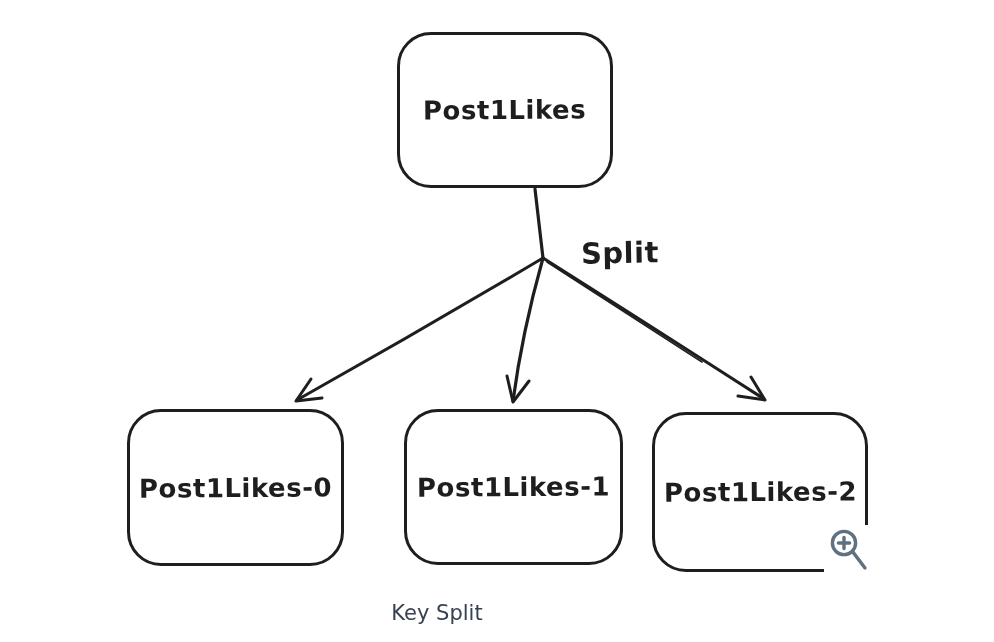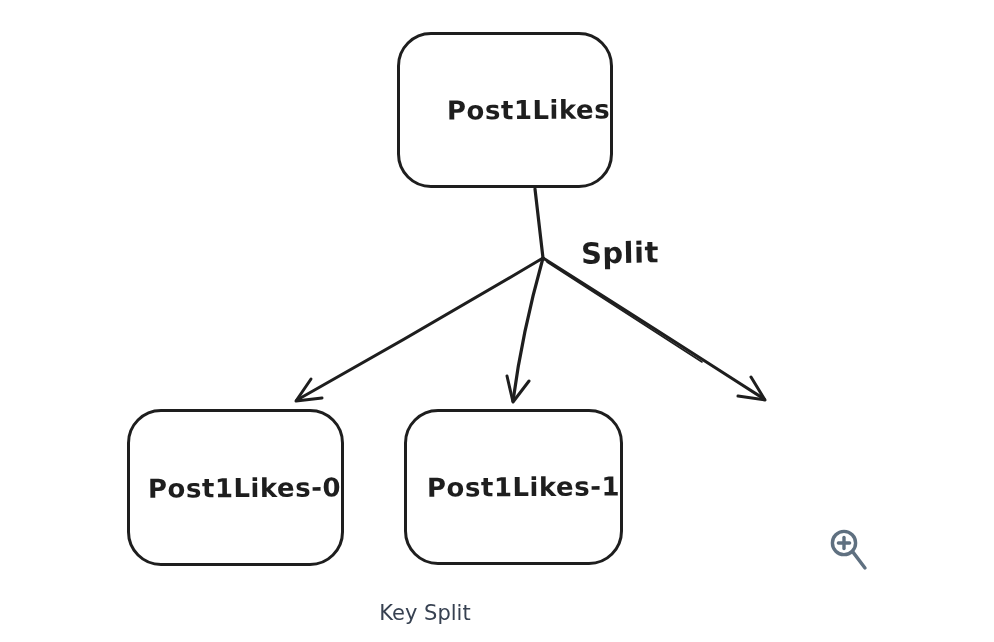--- a/index.html
+++ b/index.html
@@ -23,21 +23,21 @@
     height: 642px;
   }
   .node {
     position: absolute;
     box-sizing: border-box;
     border: 3.5px solid #1e1e1e;
     border-radius: 34px;
     background: #ffffff;
     display: flex;
     align-items: center;
-    justify-content: flex-end;
+    justify-content: center;
   }
   .node-root   { left: 397px; top: 32px;  width: 216px; height: 156px; }
   .node-child0 { left: 127px; top: 409px; width: 217px; height: 157px; }
   .node-child1 { left: 395px; top: 409px; width: 219px; height: 156px; margin-left: 9px; }
   .node-child2 { left: 652px; top: 412px; width: 216px; height: 160px; }
   .node-label {
     font-size: 26px;
     font-weight: 600;
     letter-spacing: 0.5px;
     color: #1e1e1e;
@@ -65,21 +65,21 @@
   .zoom-icon {
     position: absolute;
     left: 828px;
     top: 526px;
     width: 42px;
     height: 47px;
     cursor: pointer;
   }
   .caption {
     position: absolute;
-    left: 4px;
+    left: 16px;
     top: 601px;
     width: 842px;
     text-align: center;
     font-size: 21px;
     color: #374151;
   }
 </style>
 </head>
 <body>
 
@@ -105,20 +105,23 @@
   </div>
 
   <div class="node node-child0">
     <span class="node-label">Post1Likes-0</span>
   </div>
 
   <div class="node node-child1">
     <span class="node-label">Post1Likes-1</span>
   </div>
 
+  <div class="node node-child2">
+    <span class="node-label">Post1Likes-2</span>
+  </div>
 
   <div class="edge-label">Split</div>
 
   <div class="corner-patch"></div>
 
   <svg class="zoom-icon" viewBox="0 0 42 47" fill="none" stroke="#5f7080" stroke-width="3.4" stroke-linecap="round">
     <circle cx="16" cy="17" r="11.6"></circle>
     <line x1="24.6" y1="25.6" x2="37" y2="42"></line>
     <line x1="10.4" y1="17" x2="21.6" y2="17"></line>
     <line x1="16" y1="11.4" x2="16" y2="22.6"></line>

